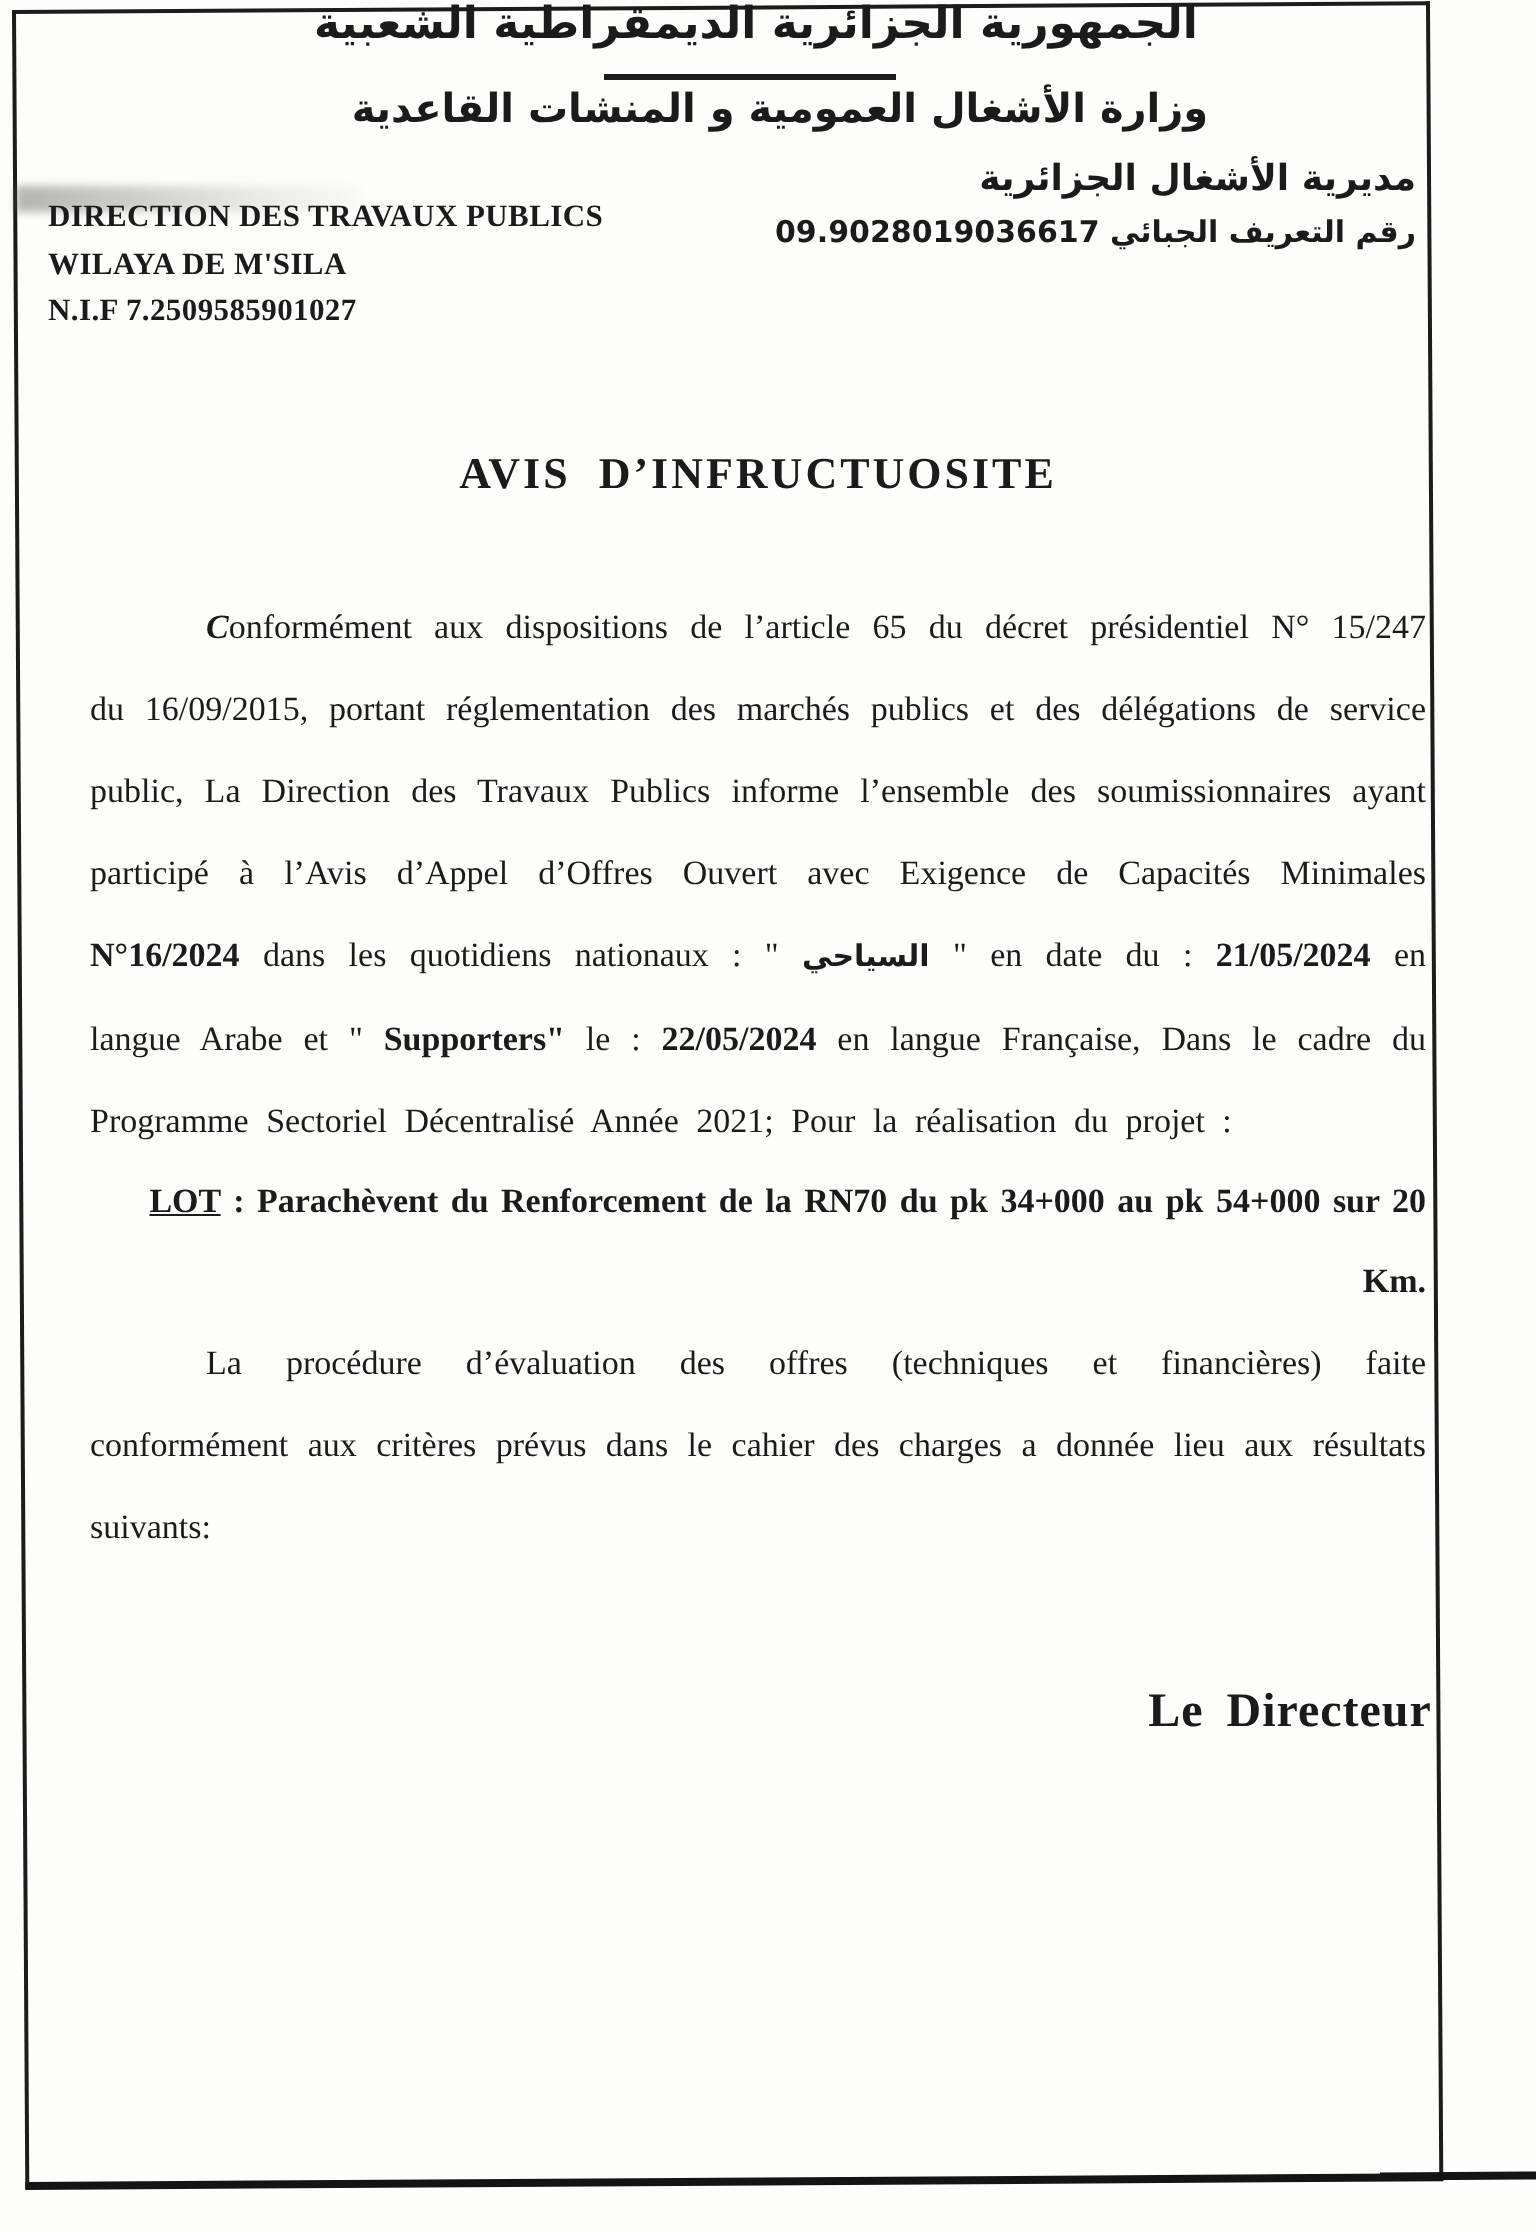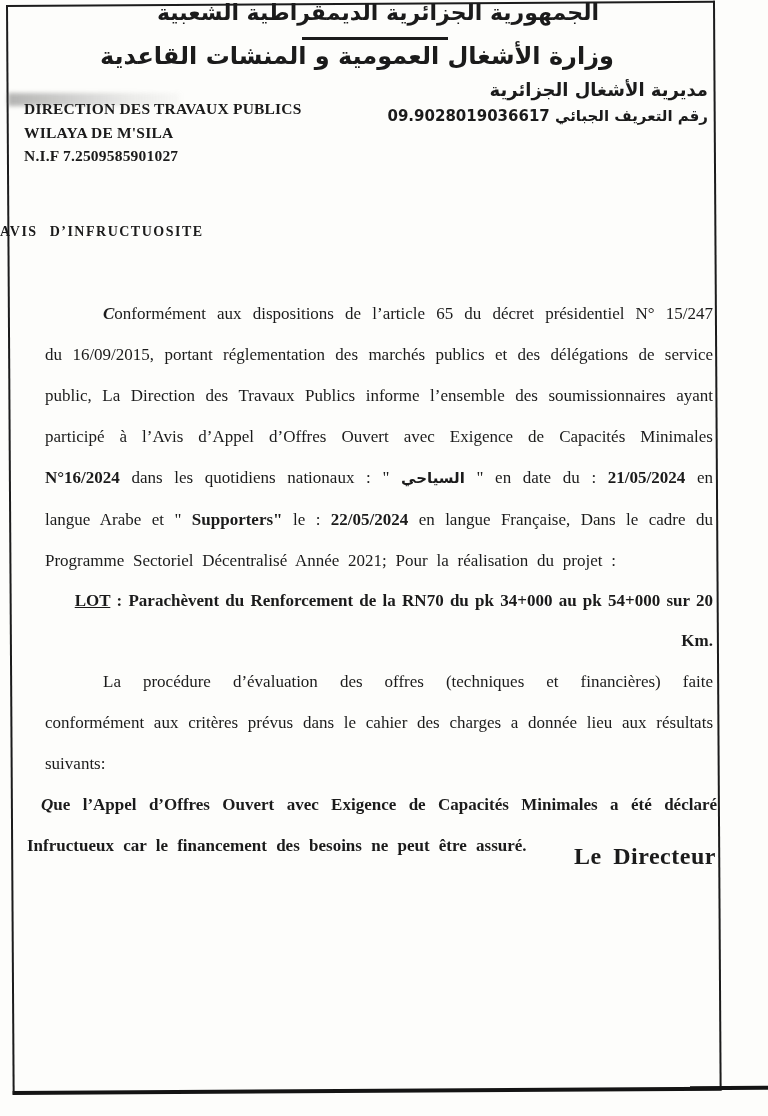--- a/index.html
+++ b/index.html
@@ -37,37 +37,37 @@
   .arabic-title-1 {
     position: absolute; top: 0px; left: 88px; width: 580px;
     text-align: center; font-weight: bold; font-size: 22px;
   }
   .title-underline {
     position: absolute; top: 37px; left: 302px;
     width: 146px; height: 3px; background: #1c1c1c;
   }
   .arabic-title-2 {
     position: absolute; top: 42px; left: 100px; width: 580px;
-    text-align: left; font-weight: bold; font-size: 24px;
+    text-align: center; font-weight: bold; font-size: 20px;
   }
   .left-block {
     position: absolute; top: 97px; left: 24px;
     font-weight: bold; font-size: 15.5px; line-height: 23.5px;
     letter-spacing: .2px;
   }
   .right-block {
     position: absolute; top: 76px; right: 60px;
     direction: rtl; text-align: right;
     font-weight: bold; font-size: 18px; line-height: 27px;
   }
   .right-block .nif-ar { font-size: 15px; }
   
   .doc-title {
     position: absolute; top: 224px; left: 0; width: 758px;
-    text-align: left; font-weight: bold; font-size: 14px;
+    text-align: center; font-weight: bold; font-size: 22px;
     letter-spacing: 1.5px; word-spacing: 7px;
   }
   
   .body-text {
     position: absolute; top: 293px; left: 45px; width: 668px;
     font-size: 17px; line-height: 41px;
     text-align: justify; word-spacing: 4.5px;
   }
   .body-text p { margin: 0; }
   .p1 { text-indent: 58px; }
@@ -121,16 +121,15 @@
 <div class="doc-title">AVIS D’INFRUCTUOSITE</div>
 
 <div class="body-text">
   <p class="p1"><span class="bi">C</span><span>onformément aux dispositions de l’article 65 du décret présidentiel N° 15/247 du 16/09/2015, portant réglementation des marchés publics et des délégations de service public,  La Direction des Travaux Publics informe l’ensemble des soumissionnaires ayant participé  à l’Avis d’Appel d’Offres Ouvert avec Exigence de Capacités Minimales </span><span class="b">N°16/2024</span><span> dans les quotidiens nationaux : " </span><span class="ar-inline">السياحي</span><span> "  en date du : </span><span class="b">21/05/2024</span><span> en langue Arabe  et " </span><span class="b">Supporters"</span><span>  le : </span><span class="b">22/05/2024</span><span> en langue  Française, Dans le cadre du Programme Sectoriel Décentralisé Année 2021;  Pour la réalisation du projet :</span></p>
 
 
   <p class="lot-line"><span class="lot-label">LOT</span><span> : Parachèvent du Renforcement de la RN70 du pk 34+000 au pk 54+000 sur 20 Km.</span></p>
 
   <p class="p2">La procédure d’évaluation des offres (techniques et financières) faite conformément aux critères prévus dans le cahier des charges a donnée lieu aux résultats suivants:</p>
 
-  <p class="p3"><span class="bi">Q</span><span>ue l’Appel d’Offres Ouvert avec Exigence de Capacités Minimales a été  déclaré Infructueux car le financement des besoins ne peut être assuré.</span></p>
 </div>
 
 <div class="signature">Le Directeur</div>
 
 </body></html>

